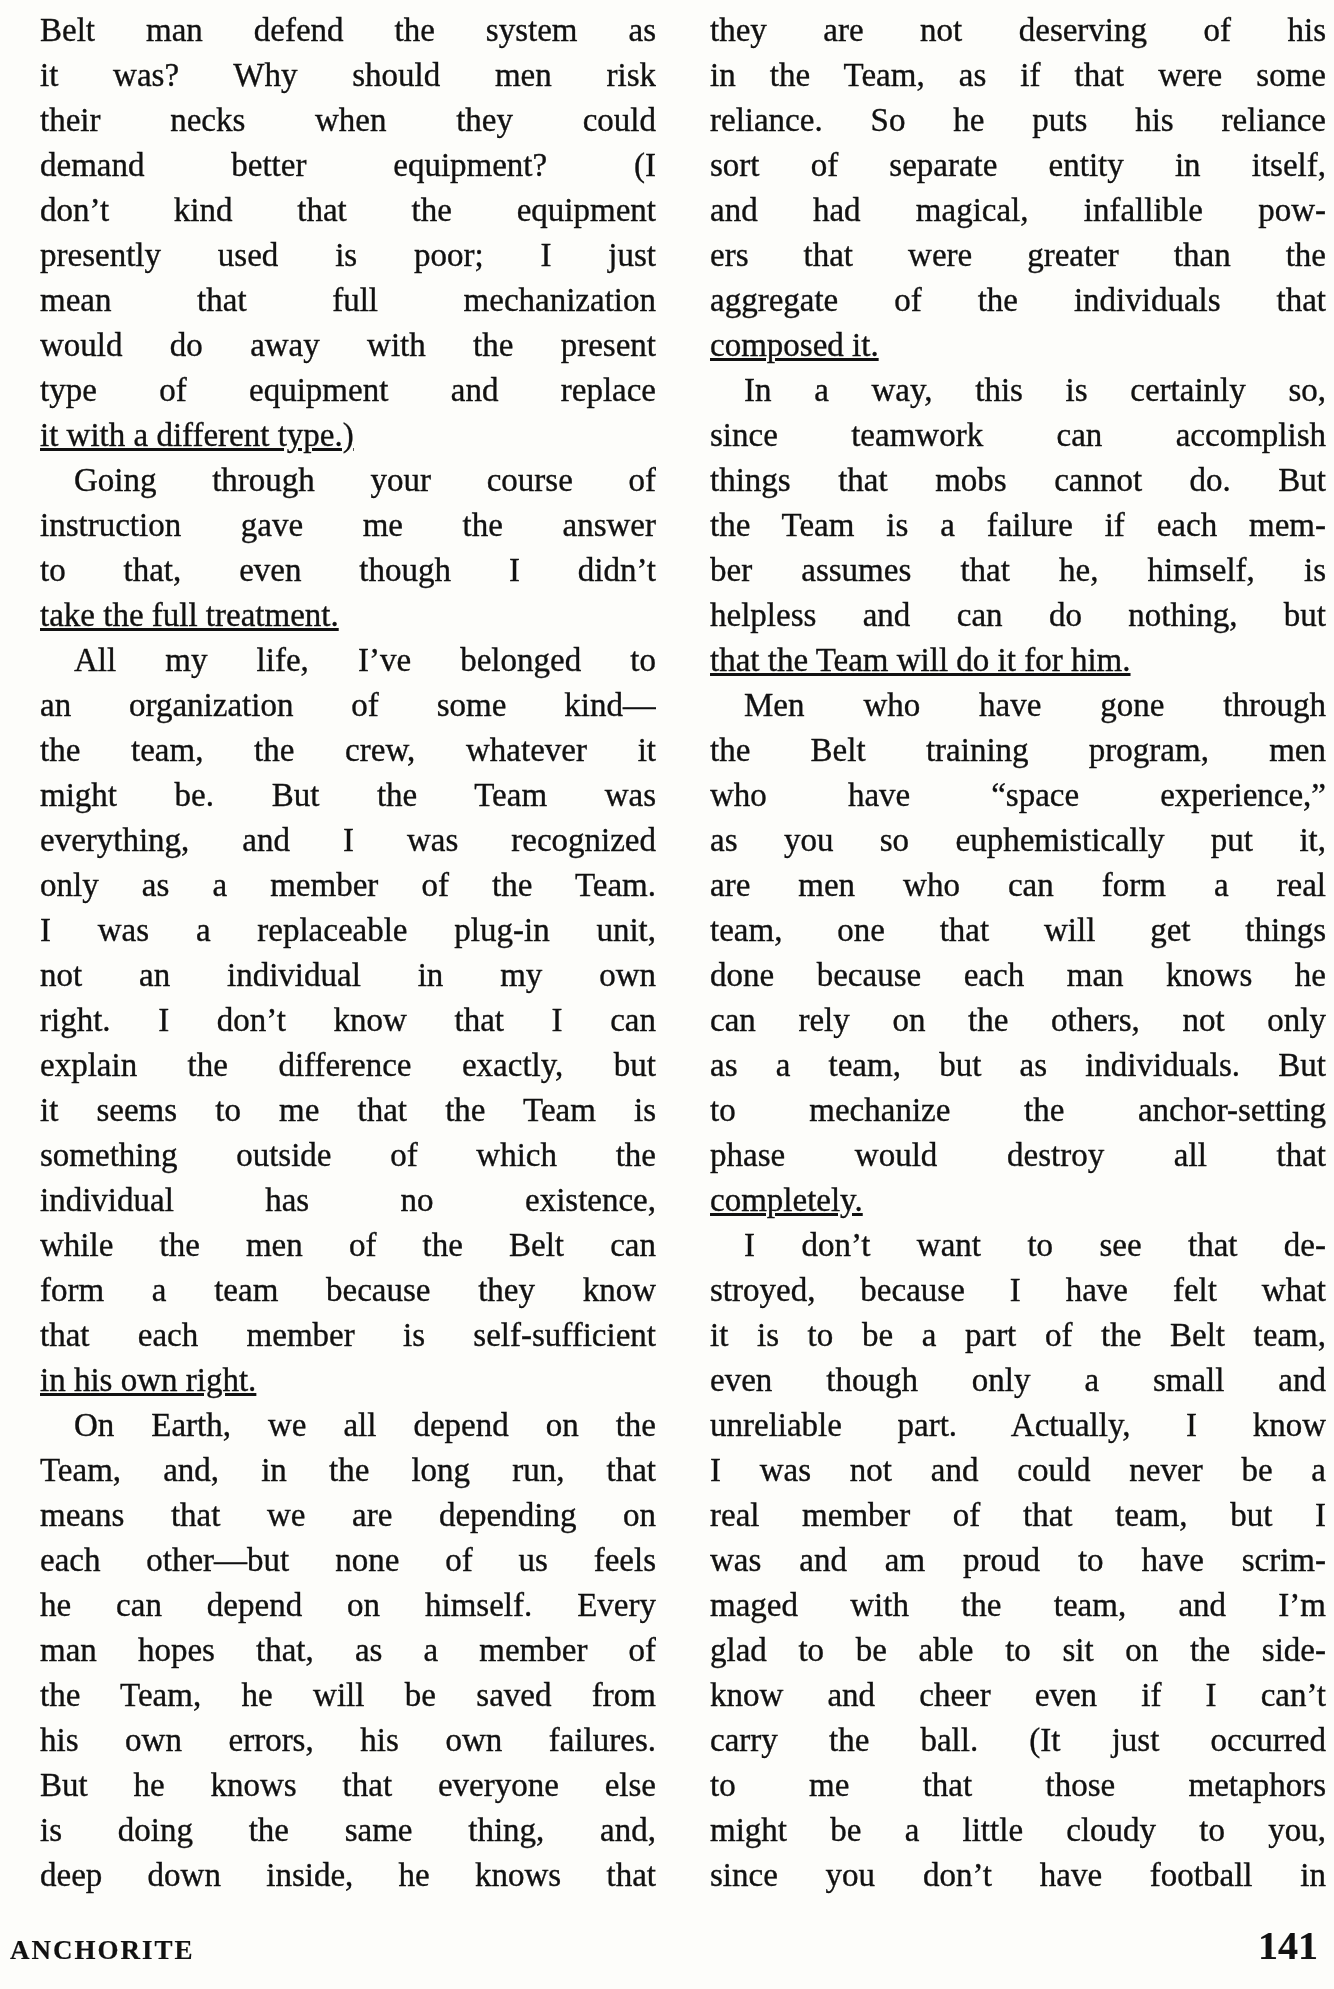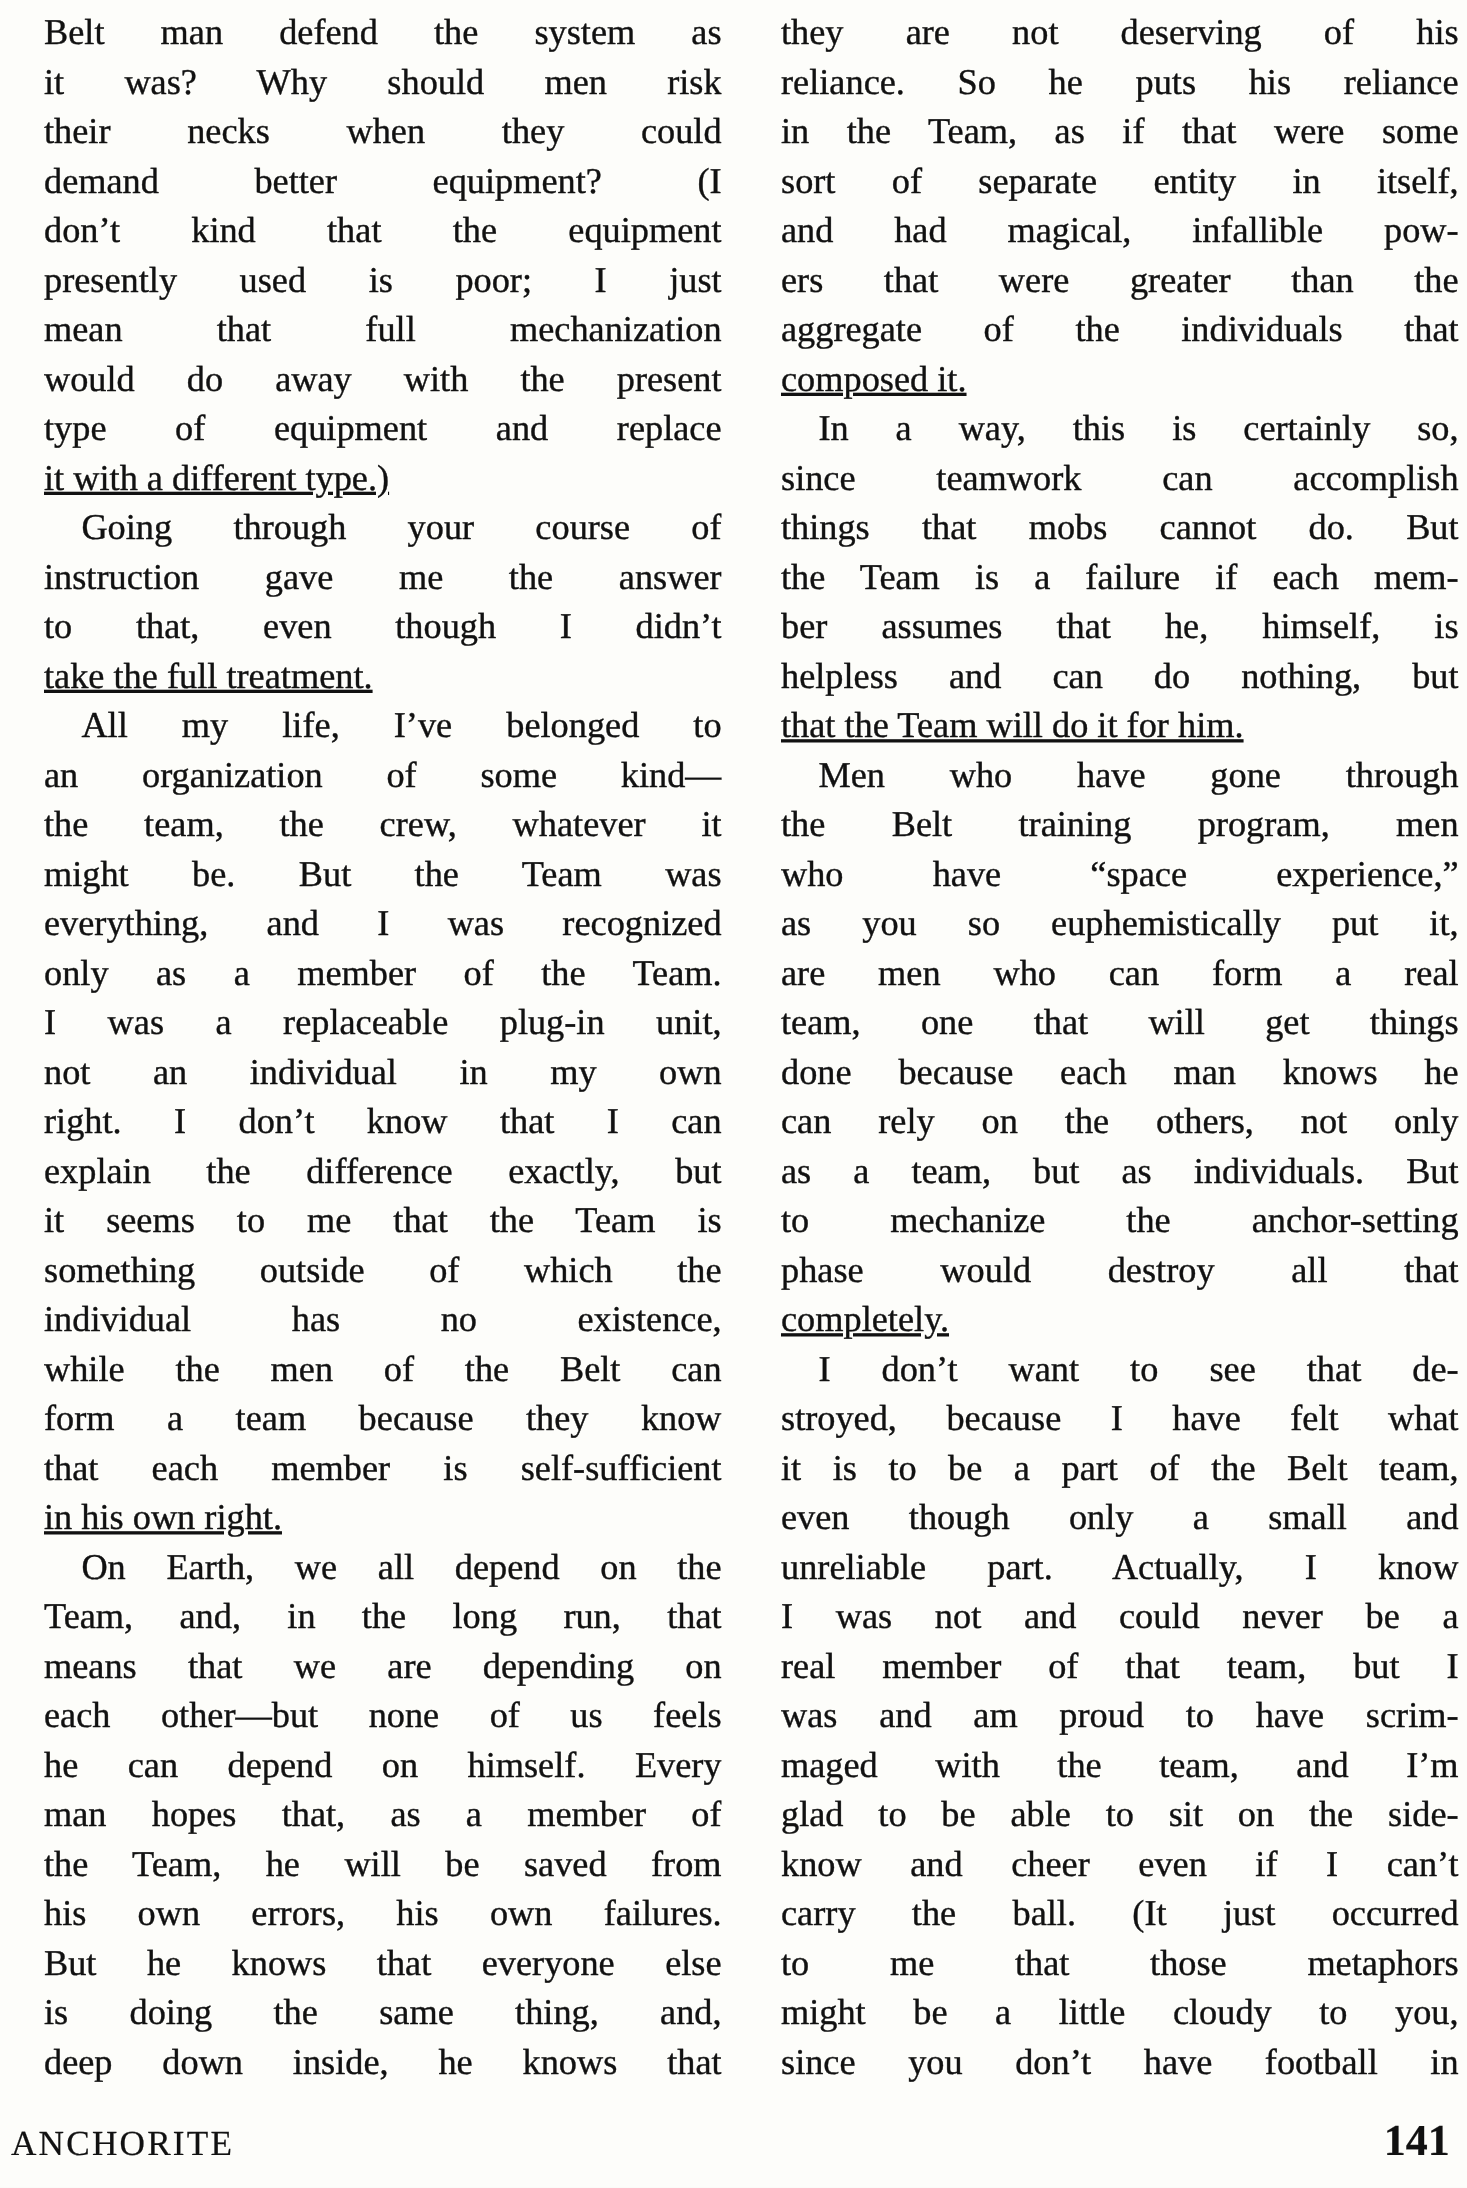--- a/index.html
+++ b/index.html
@@ -49,22 +49,22 @@
   .footer {
     position: absolute;
     left: 10px;
     right: 16px;
     bottom: 20px;
     display: flex;
     justify-content: space-between;
     align-items: baseline;
   }
   .running-title {
-    font-size: 32px;
-    font-weight: 400;
+    font-size: 27px;
+    font-weight: 700;
     letter-spacing: 2px;
     -webkit-text-stroke: 0.2px currentColor;
   }
   .page-number {
     font-size: 40px;
     font-weight: 700;
     -webkit-text-stroke: 0.2px currentColor;
   }
 </style>
 </head>
@@ -111,22 +111,22 @@
         <div class="line">he can depend on himself. Every</div>
         <div class="line">man hopes that, as a member of</div>
         <div class="line">the Team, he will be saved from</div>
         <div class="line">his own errors, his own failures.</div>
         <div class="line">But he knows that everyone else</div>
         <div class="line">is doing the same thing, and,</div>
         <div class="line">deep down inside, he knows that</div>
       </div>
     <div class="column">
         <div class="line">they are not deserving of his</div>
+        <div class="line">in the Team, as if that were some</div>
         <div class="line">reliance. So he puts his reliance</div>
-        <div class="line">in the Team, as if that were some</div>
         <div class="line">sort of separate entity in itself,</div>
         <div class="line">and had magical, infallible pow-</div>
         <div class="line">ers that were greater than the</div>
         <div class="line">aggregate of the individuals that</div>
         <div class="line last">composed it.</div>
         <div class="line indent">In a way, this is certainly so,</div>
         <div class="line">since teamwork can accomplish</div>
         <div class="line">things that mobs cannot do. But</div>
         <div class="line">the Team is a failure if each mem-</div>
         <div class="line">ber assumes that he, himself, is</div>

